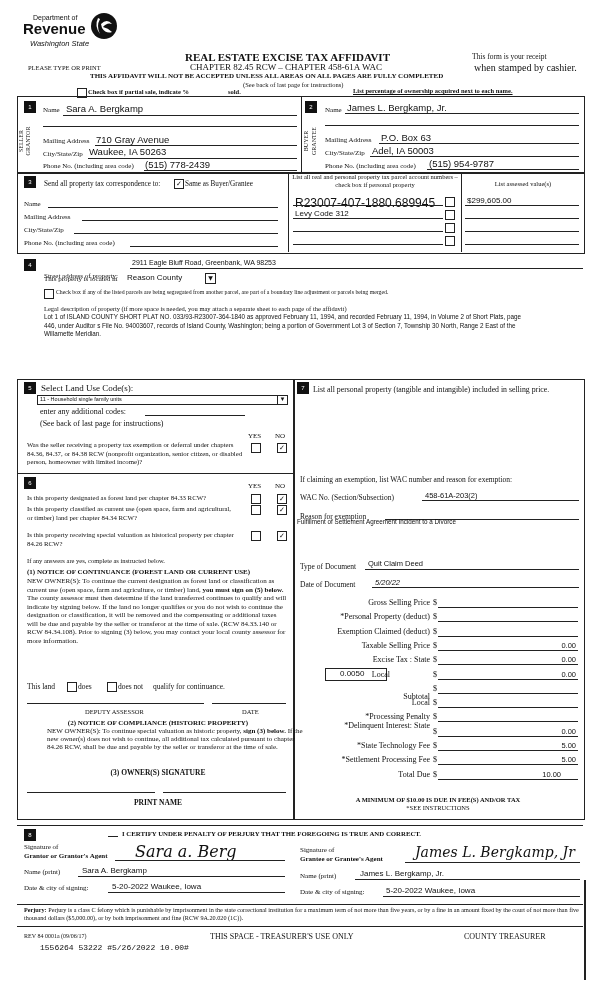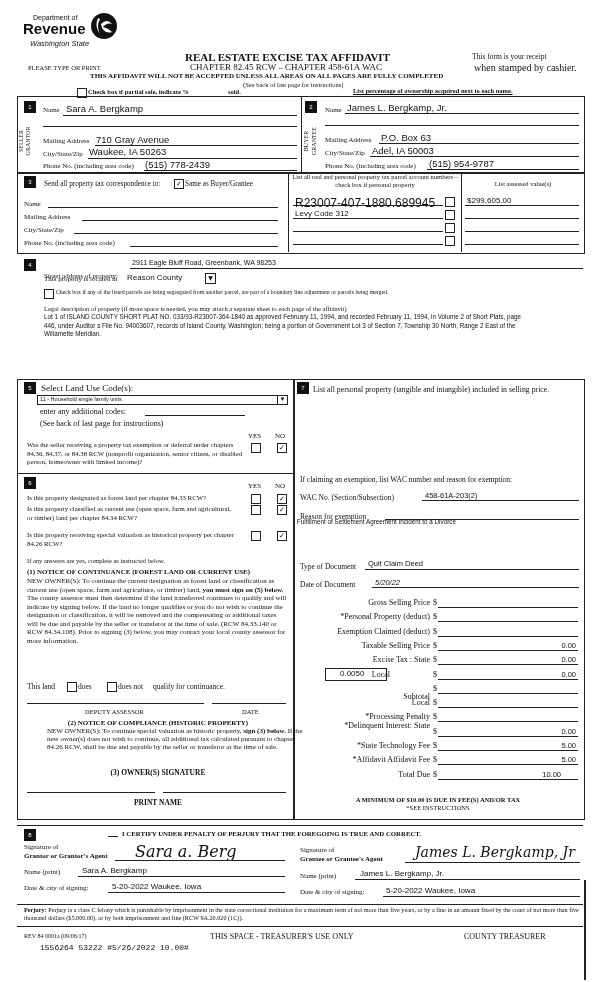--- a/index.html
+++ b/index.html
@@ -261,21 +261,21 @@
        <div class="line" style="left:438px;top:721.4px;width:140px;"></div>
        <div class="amt" style="left:536px;top:712.4px;"></div>
     <div class="feelbl" style="left:290px;top:692px;">Subtotal</div>
        <div class="dollar" style="left:433px;top:726.7px;">$</div>
        <div class="line" style="left:438px;top:735.7px;width:140px;"></div>
        <div class="amt" style="left:536px;top:726.7px;">0.00</div>
     <div class="feelbl" style="left:290px;top:741px;">*State Technology Fee</div>
        <div class="dollar" style="left:433px;top:741px;">$</div>
        <div class="line" style="left:438px;top:750px;width:140px;"></div>
        <div class="amt" style="left:536px;top:741px;">5.00</div>
-    <div class="feelbl" style="left:290px;top:755.3px;">*Affidavit Affidavit Fee</div>
+    <div class="feelbl" style="left:290px;top:755.3px;">*Settlement Processing Fee</div>
        <div class="dollar" style="left:433px;top:755.3px;">$</div>
        <div class="line" style="left:438px;top:764.3px;width:140px;"></div>
        <div class="amt" style="left:536px;top:755.3px;">5.00</div>
     <div class="feelbl" style="left:290px;top:769.6px;">Total Due</div>
        <div class="dollar" style="left:433px;top:769.6px;">$</div>
        <div class="line" style="left:438px;top:778.6px;width:140px;"></div>
        <div class="amt" style="left:521px;top:769.6px;">10.00</div>
   </div>
 <div class="para b" style="left:295px;top:796px;width:286px;text-align:center;font-size:6.5px;">A MINIMUM OF $10.00 IS DUE IN FEE(S) AND/OR TAX</div>
 <div class="para" style="left:295px;top:804px;width:286px;text-align:center;font-size:6.5px;">*SEE INSTRUCTIONS</div>

